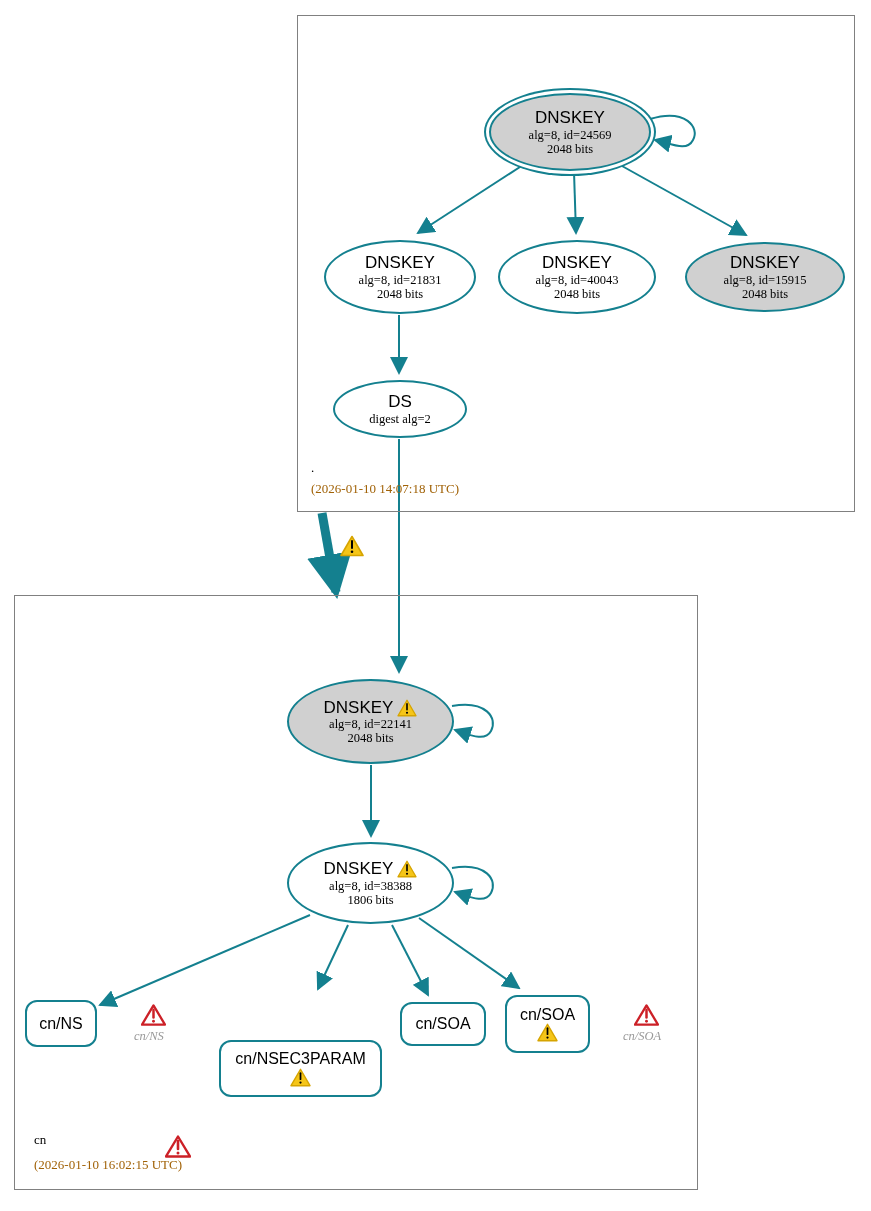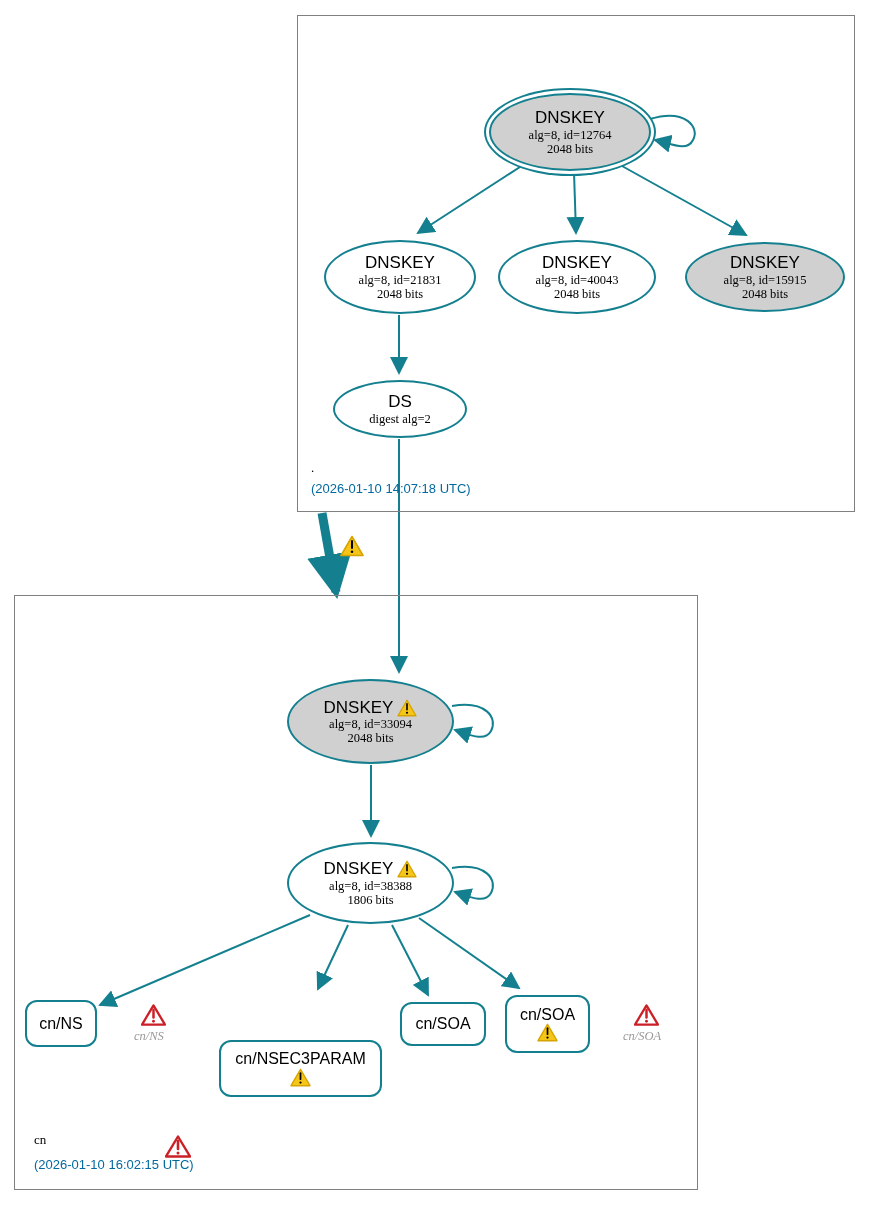--- a/index.html
+++ b/index.html
@@ -29,23 +29,23 @@
   }
   .zone-label {
     position: absolute;
     font-family: "Liberation Serif", serif;
     font-size: 13px;
     color: #000000;
     white-space: nowrap;
   }
   .zone-time {
     position: absolute;
-    font-family: Liberation Sans, sans-serif;
+    font-family: Liberation Serif, serif;
     font-size: 13px;
-    color: #0369a1;
+    color: #a16207;
     white-space: nowrap;
   }
   .node {
     position: absolute;
     box-sizing: border-box;
     display: flex;
     flex-direction: column;
     align-items: center;
     justify-content: center;
     text-align: center;
@@ -185,21 +185,21 @@
     <path d="M13 6 L13 14" stroke="#cc2027" stroke-width="2.6" stroke-linecap="round"></path>
     <circle cx="13" cy="18" r="1.5" fill="#cc2027"></circle>
   </svg>
 </div>
 
 <div id="nodes-layer">
     <div class="node ellipse filled sep" style="left: 489px; top: 93px; width: 162px; height: 78px;">
       <div class="t1">
         <span>DNSKEY</span>
       </div>
-      <div class="t2">alg=8, id=12764</div>
+      <div class="t2">alg=8, id=24569</div>
       <div class="t3">2048 bits</div>
     </div>
     <div class="node ellipse" style="left: 324px; top: 240px; width: 152px; height: 74px;">
       <div class="t1">
         <span>DNSKEY</span>
       </div>
       <div class="t2">alg=8, id=21831</div>
       <div class="t3">2048 bits</div>
     </div>
     <div class="node ellipse" style="left: 498px; top: 240px; width: 158px; height: 74px;">
@@ -226,21 +226,21 @@
       <div class="t1">
         <span>DNSKEY</span>
         <span style="display: inline-flex;">
           <svg class="warn" width="20" height="18" viewBox="0 0 24 22">
             <path d="M12 1.5 L23 20.5 L1 20.5 Z" fill="#f5c518" stroke="#d6a400" stroke-width="1.6" stroke-linejoin="round"></path>
             <path d="M12 6 L12 13" stroke="#000000" stroke-width="2" stroke-linecap="round"></path>
             <circle cx="12" cy="16.8" r="1.3" fill="#000000"></circle>
           </svg>
         </span>
       </div>
-      <div class="t2">alg=8, id=33094</div>
+      <div class="t2">alg=8, id=22141</div>
       <div class="t3">2048 bits</div>
     </div>
     <div class="node ellipse" style="left: 287px; top: 842px; width: 167px; height: 82px;">
       <div class="t1">
         <span>DNSKEY</span>
         <span style="display: inline-flex;">
           <svg class="warn" width="20" height="18" viewBox="0 0 24 22">
             <path d="M12 1.5 L23 20.5 L1 20.5 Z" fill="#f5c518" stroke="#d6a400" stroke-width="1.6" stroke-linejoin="round"></path>
             <path d="M12 6 L12 13" stroke="#000000" stroke-width="2" stroke-linecap="round"></path>
             <circle cx="12" cy="16.8" r="1.3" fill="#000000"></circle>

